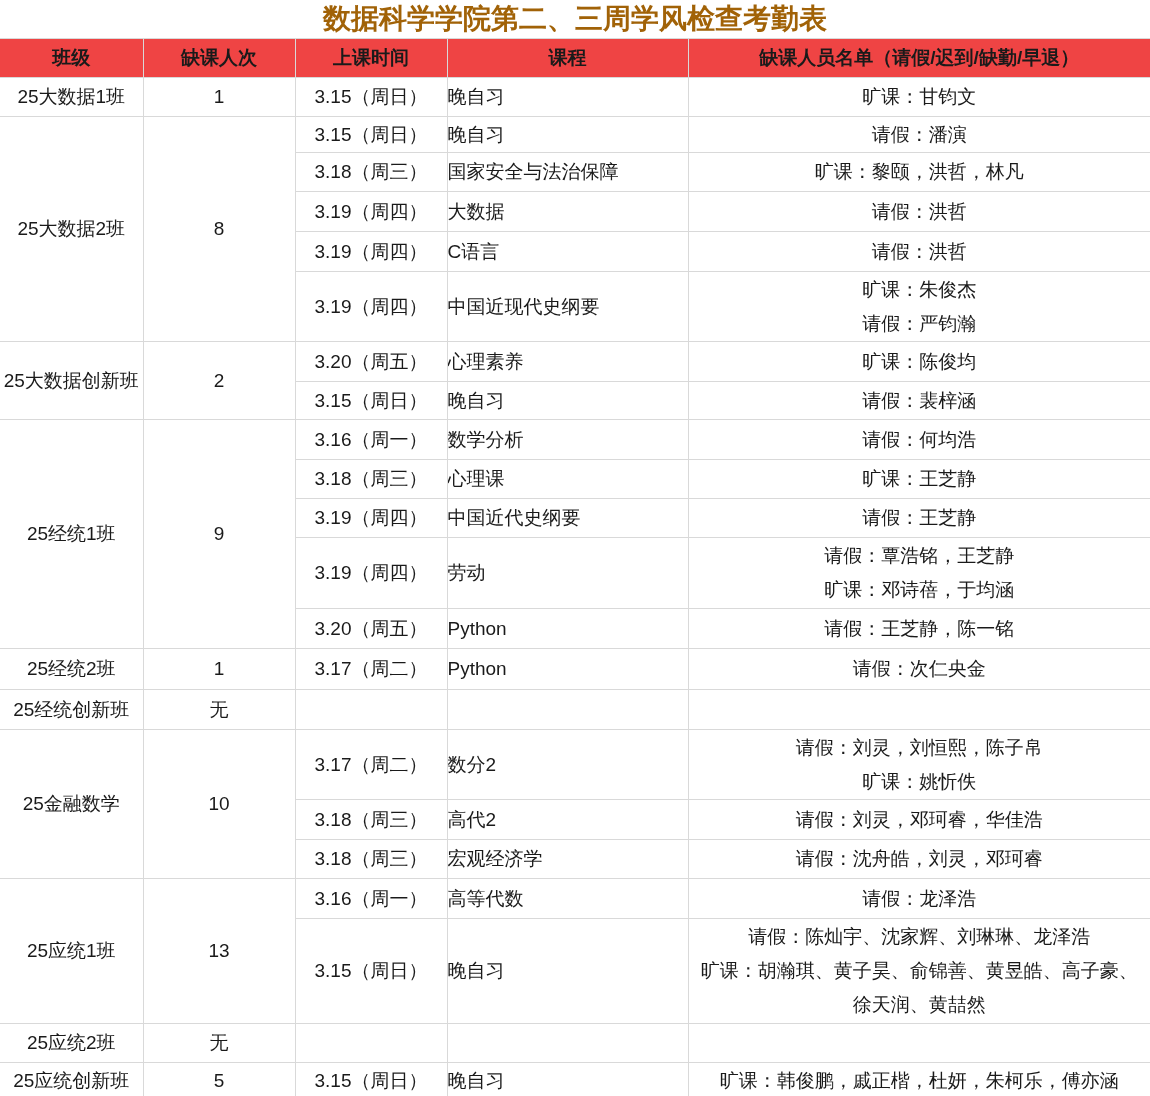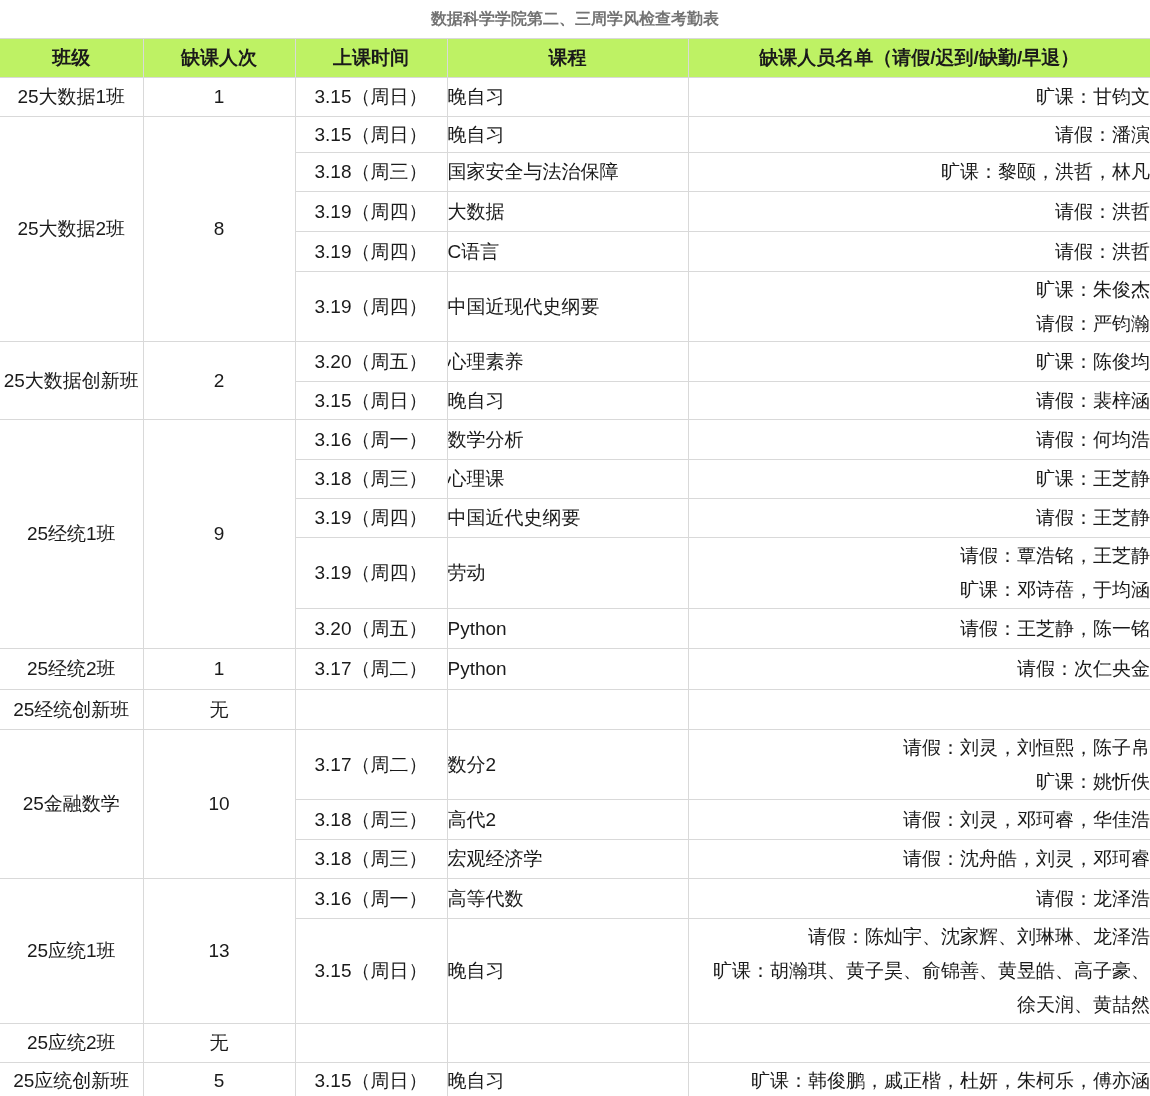--- a/index.html
+++ b/index.html
@@ -3,43 +3,43 @@
 <meta charset="utf-8">
 <style>
   html,body{margin:0;padding:0;background:#fff;}
   #screen{
     width:1150px;height:1096px;overflow:hidden;background:#ffffff;
     font-family:"Liberation Sans","DejaVu Sans",sans-serif;
     color:#1a1a1a;position:relative;
   }
   .doc-title{
     height:38px;display:flex;align-items:center;justify-content:center;
-    font-size:16px;font-weight:bold;color:#737373;
+    font-size:28px;font-weight:bold;color:#a16207;
   }
   table.att{
     width:1150px;border-collapse:collapse;table-layout:fixed;
   }
   table.att th, table.att td{
     border:1px solid #d9d9d9;
     font-size:19px;
     padding:0;
     vertical-align:middle;
     overflow:hidden;
   }
   table.att th{
     font-weight:bold;text-align:center;height:38px;color:#1a1a1a;
-    background:#bef264;
+    background:#ef4444;
   }
   table.att th:first-child{border-left:none;}
   table.att th:last-child{border-right:none;}
   td.c1{border-left:none !important;font-weight:normal;text-align:center;}
   td.c2{text-align:center;}
   td.c3{text-align:center;}
   td.c4{}
-  td.c5{border-right:none !important;text-align:right;padding-left:8px;padding-right:6px;font-family:Liberation Serif, serif;}
+  td.c5{border-right:none !important;text-align:center;padding-left:8px;padding-right:6px;font-family:Liberation Serif, serif;}
   td.c5 .nline{line-height:34px;}
   td.c5.single .nline{line-height:normal;}
   tbody tr:last-child td{border-bottom:none;}
 </style>
 </head>
 <body>
 
 <div id="screen">
   <div class="doc-title">数据科学学院第二、三周学风检查考勤表</div>
   <table class="att">

